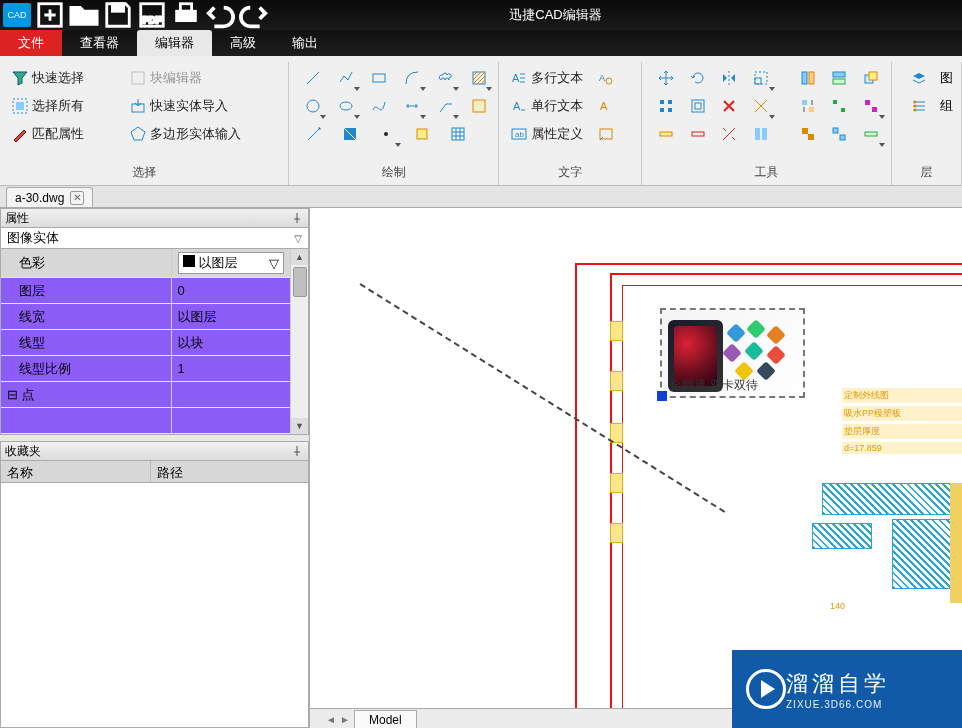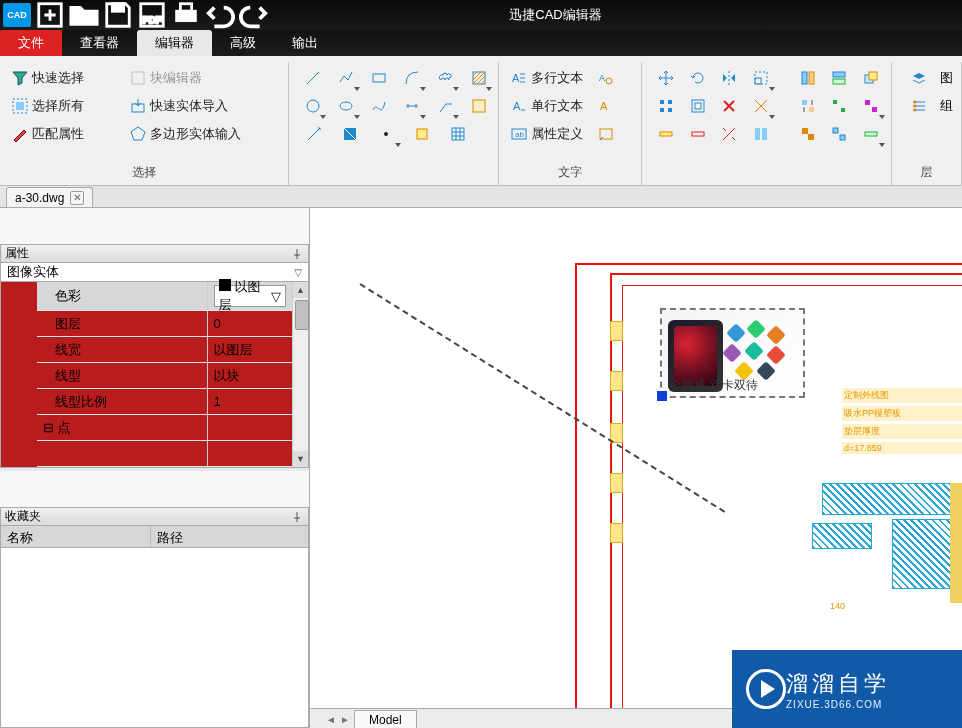--- a/index.html
+++ b/index.html
@@ -1,20 +1,20 @@
 <!DOCTYPE html>
 <html><head>
   <meta charset="utf-8">
   <style>
     * { margin:0; padding:0; box-sizing:border-box; font-family:"Microsoft YaHei","SimSun",sans-serif; }
     body { width:962px; height:728px; background:#fff; overflow:hidden; position:relative; }
 
     
     .titlebar { height:30px; background:linear-gradient(#0a0a0a,#1a1a1a); display:flex; align-items:center; color:#fff; font-size:13px; }
-    .titlebar .cad-logo { width:28px; height:24px; background:#0097e6; margin-left:3px; border-radius:2px; display:flex; align-items:center; justify-content:center; font-size:9px; color:#fff; font-weight:bold; }
+    .titlebar .cad-logo { width:28px; height:24px; background:#0097e6; margin-left:3px; border-radius:2px; display:flex; align-items:center; justify-content:center; font-size:9px; color:#fff; font-weight:normal; }
     .titlebar .qbtn { width:30px; height:24px; margin-left:4px; display:flex; align-items:center; justify-content:center; color:#fff; cursor:pointer; }
     .titlebar .qbtn svg { stroke:#fff; fill:none; stroke-width:1.5; }
     .titlebar .app-title { flex:1; text-align:center; margin-right:120px; }
 
     
     .menubar { height:26px; background:linear-gradient(#111,#1d1d1d); display:flex; align-items:stretch; }
     .menubar .mitem { padding:0 18px; display:flex; align-items:center; font-size:13px; color:#fff; cursor:pointer; }
     .menubar .mitem.active-file { background:#d22; }
     .menubar .mitem.active-tab { background:#e8e8e8; color:#000; border-top-left-radius:3px; border-top-right-radius:3px; }
 
@@ -34,28 +34,28 @@
 
     
     .tabstrip { height:22px; background:#e4e4e4; border-bottom:1px solid #aaa; display:flex; align-items:flex-end; padding-left:6px; }
     .doctab { height:20px; background:#f4f4f4; border:1px solid #aaa; border-bottom:none; border-radius:3px 3px 0 0; padding:0 8px; font-size:12px; display:flex; align-items:center; gap:6px; }
     .doctab .x { width:14px; height:14px; border:1px solid #999; border-radius:2px; display:flex; align-items:center; justify-content:center; font-size:10px; color:#666; cursor:pointer; }
 
     
     .workspace { display:flex; height:520px; }
     .panels { width:310px; display:flex; flex-direction:column; background:#f8f8f8; border-right:1px solid #aaa; }
 
-    .panel-hdr { height:20px; background:linear-gradient(#f0f0f0,#dcdcdc); border:1px solid #aaa; display:flex; align-items:center; padding:0 4px; font-size:12px; justify-content:space-between;margin-top:36px; }
+    .panel-hdr { height:20px; background:linear-gradient(#f0f0f0,#dcdcdc); border:1px solid #aaa; display:flex; align-items:center; padding:0 4px; font-size:12px; justify-content:space-between; }
     .pin { width:14px; height:14px; display:flex; align-items:center; justify-content:center; }
     .pin svg { width:12px; height:12px; stroke:#555; fill:none; }
 
     .type-sel { height:22px; border:1px solid #aaa; margin:-1px 0 0 0; display:flex; align-items:center; padding:0 6px; font-size:13px; background:#fff; justify-content:space-between; }
     .type-sel .chev { font-size:10px; color:#555; }
 
-    .prop-grid { flex:0 0 auto; border:1px solid #aaa; border-top:none; background:#b91c1c; display:flex;padding-left:36px; }
+    .prop-grid { flex:0 0 auto; border:1px solid #aaa; border-top:none; background:#8b5cf6; display:flex; }
     .prop-grid table { width:290px; border-collapse:collapse; font-size:13px; }
     .prop-grid td { padding:3px 6px; height:26px; }
     .prop-grid tr.rowhdr td { background:#d7d7d7; }
     .prop-grid td.k { width:170px; border-right:1px solid #ccc; border-bottom:1px solid #e4e4e4; }
     .prop-grid td.v { border-bottom:1px solid #e4e4e4; }
     .prop-grid td.k.indent { padding-left:18px; }
     .prop-grid .color-sel { display:flex; align-items:center; justify-content:space-between; background:#fff; border:1px solid #999; height:22px; padding:0 4px; }
     .prop-grid .color-sw { width:12px; height:12px; background:#000; display:inline-block; margin-right:4px; }
     .prop-scroll { width:18px; background:#eee; border-left:1px solid #ccc; position:relative; }
     .prop-scroll .up,.prop-scroll .dn { position:absolute; left:0; width:100%; height:16px; background:#ddd; display:flex; align-items:center; justify-content:center; font-size:9px; color:#555; }
@@ -350,20 +350,21 @@
             </div>
         <div class="iconbtn">
               <svg viewBox="0 0 16 16">
                 <rect x="2" y="2" width="12" height="12" stroke="#28c" fill="none"></rect>
                 <path d="M2 6h12M2 10h12M6 2v12M10 2v12" stroke="#28c"></path>
               </svg>
             </div>
       </div>
     </div>
       </div>
+    <div class="rlabel">绘制</div>
   </div>
 
   <div class="rgroup" style="width:150px">
     <div class="rbody">
         <div class="rcol">
       <div class="rrow">
         <div class="rbtn">
               <span class="ic">
                 <svg viewBox="0 0 16 16">
                   <text x="1" y="12" font-size="11" fill="#28c">A</text>
@@ -551,20 +552,21 @@
             </div>
         <div class="iconbtn">
               <svg viewBox="0 0 16 16">
                 <rect x="2" y="6" width="12" height="4" stroke="#2a4" fill="#cfc"></rect>
               </svg>
               <span class="dd"></span>
             </div>
       </div>
     </div>
       </div>
+    <div class="rlabel">工具</div>
   </div>
 
   <div class="rgroup" style="width:70px">
     <div class="rbody">
         <div class="rcol" style="padding-left:6px">
       <div class="rrow">
             <div class="iconbtn">
               <svg viewBox="0 0 16 16">
                 <path d="M2 6l6-3 6 3-6 3z" fill="#28c"></path>
                 <path d="M2 10l6 3 6-3" stroke="#28c" fill="none"></path>

